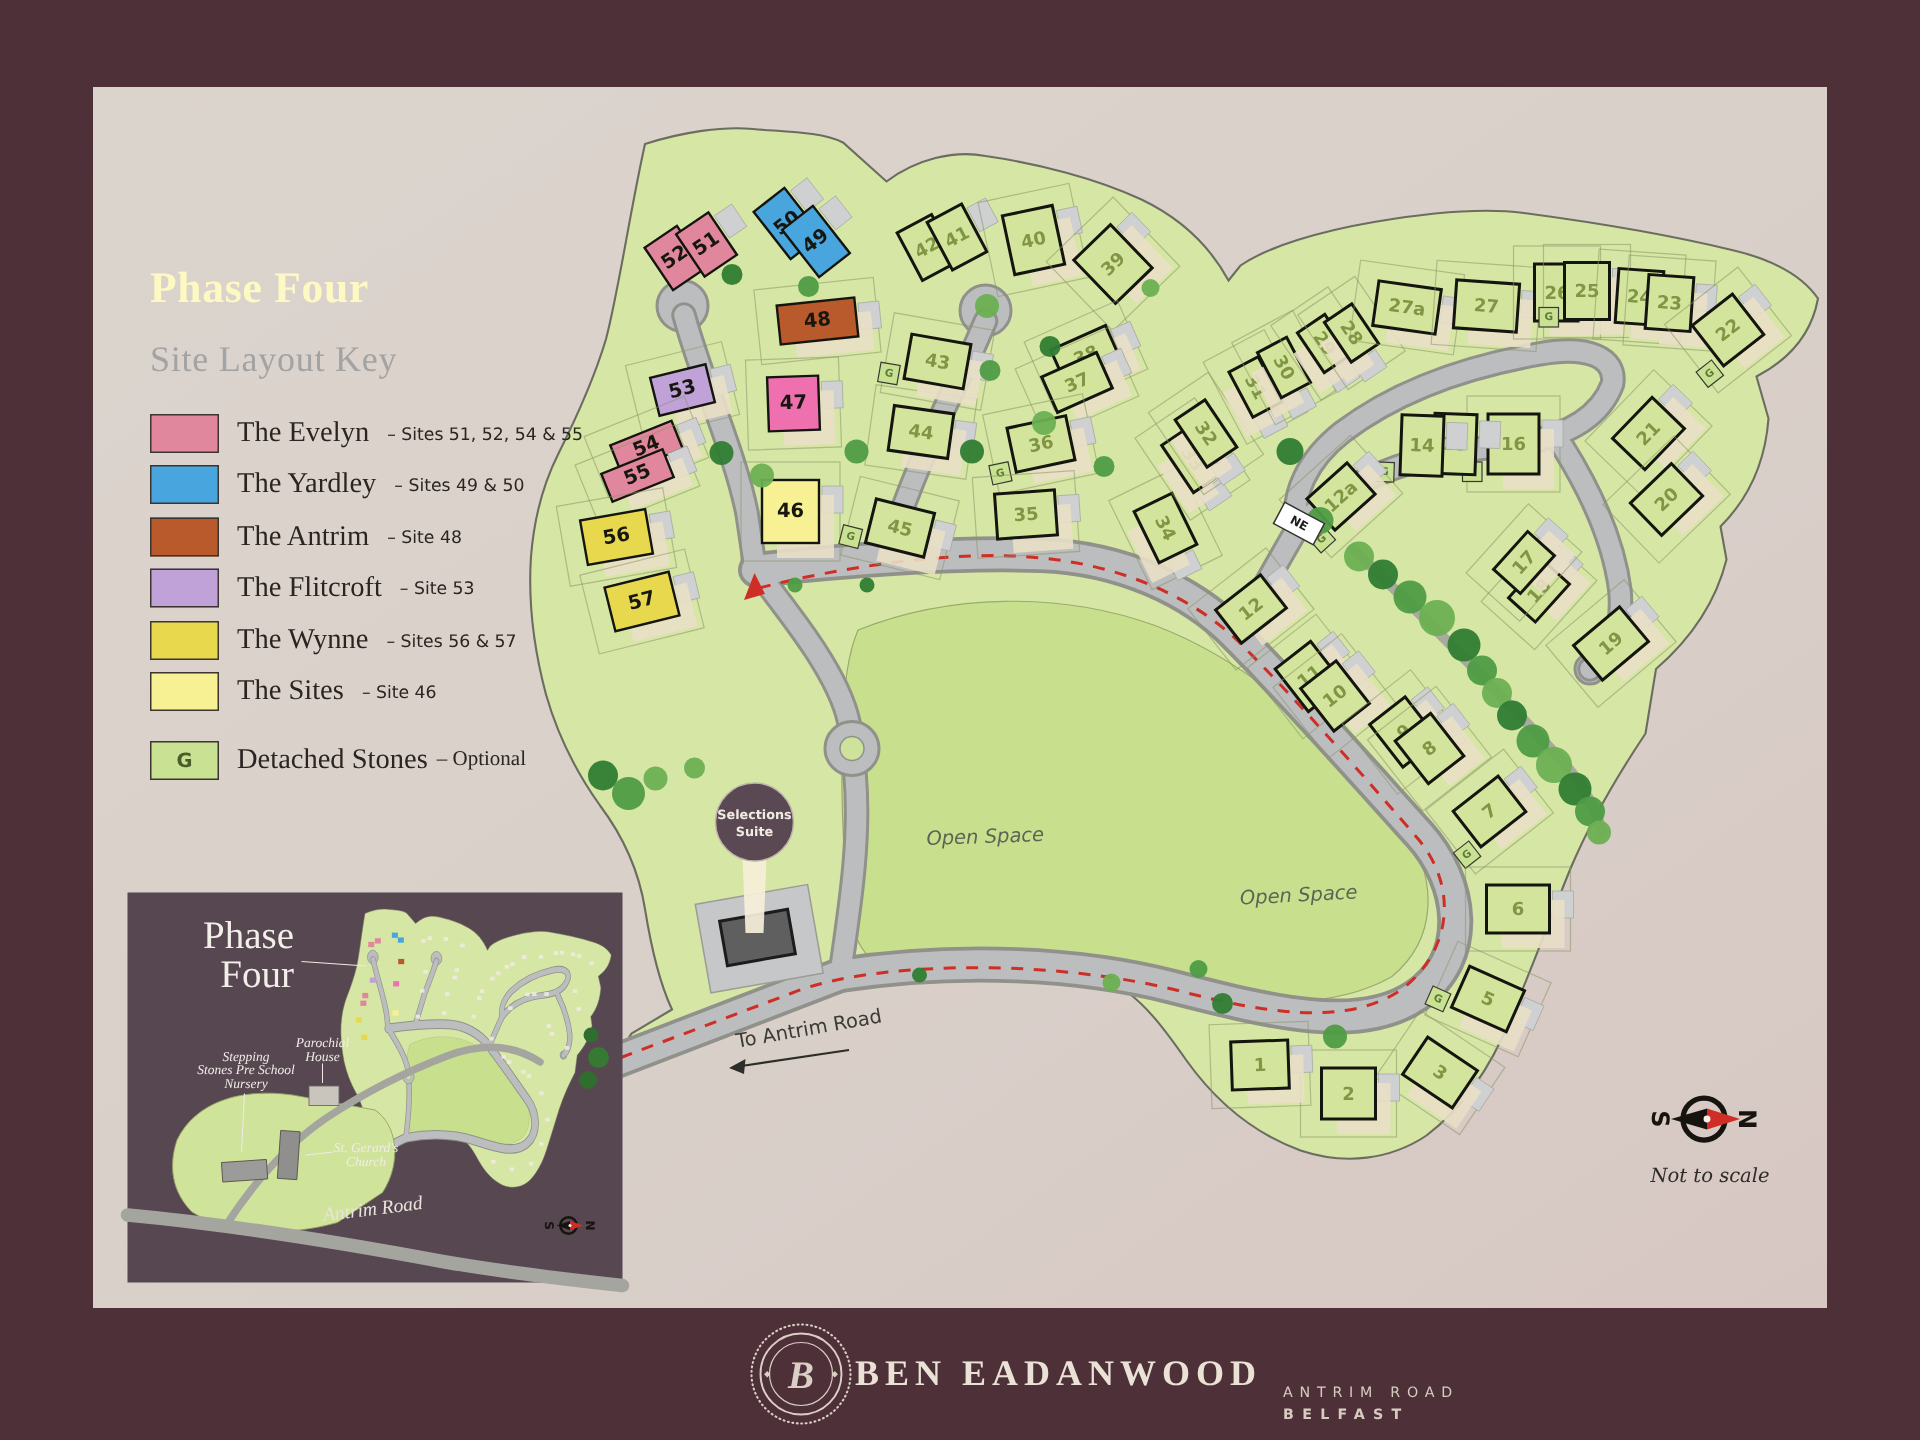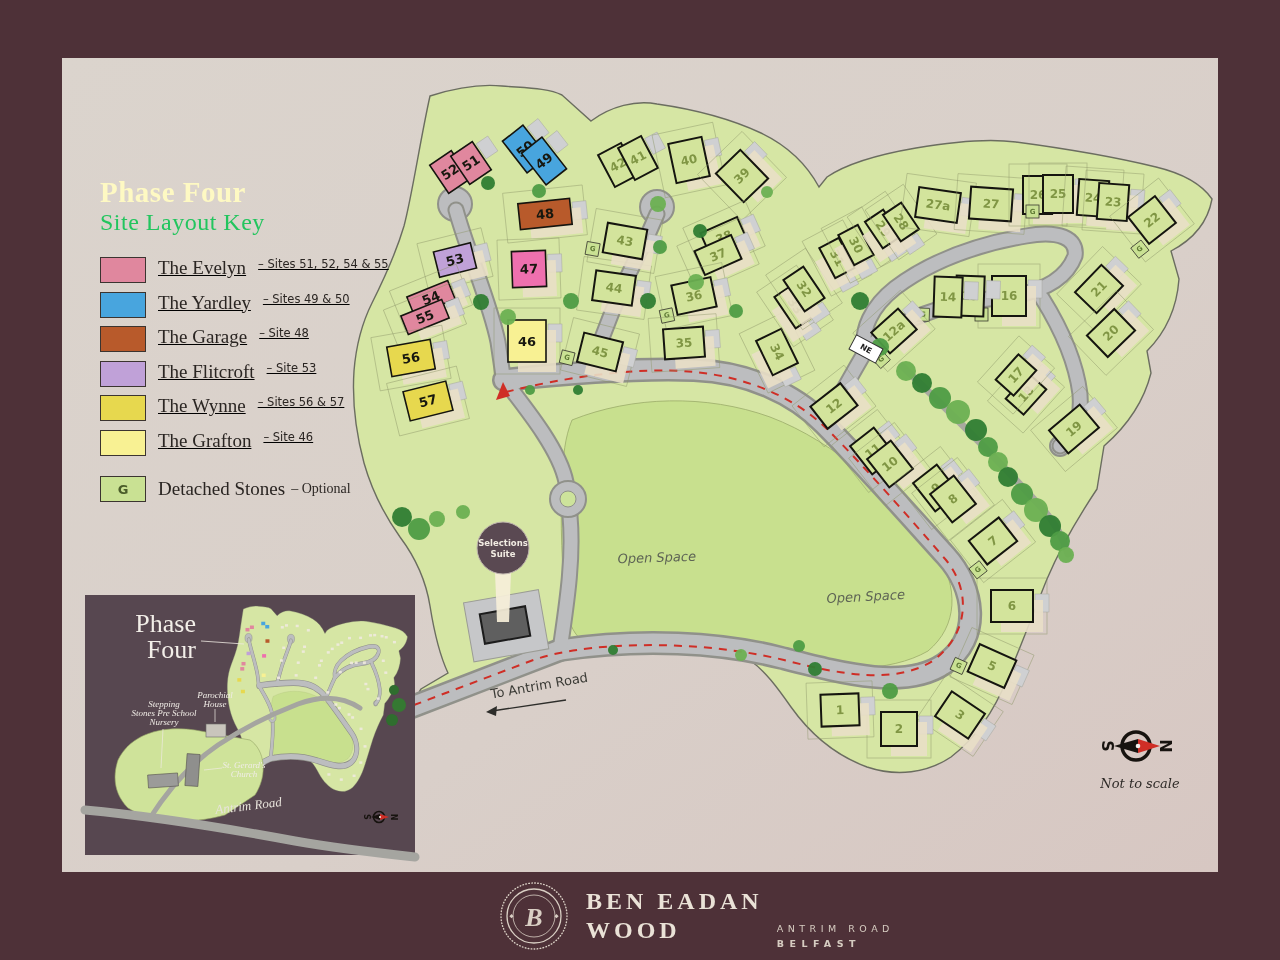--- a/index.html
+++ b/index.html
@@ -29,33 +29,33 @@
   .compass-letter{font:700 16px "DejaVu Sans",sans-serif;fill:#17130f;text-anchor:middle;dominant-baseline:central;}
   .notescale{font:italic 13px "DejaVu Serif",serif;fill:#2f2b28;text-anchor:middle;}
   .inset-title{font:26px "Liberation Serif",serif;fill:#f2eee8;text-anchor:end;}
   .inset-label{font:italic 9px "Liberation Serif",serif;fill:#f0ece6;text-anchor:middle;}
   .inset-road-label{font:italic 13px "Liberation Serif",serif;fill:#e8e4dc;text-anchor:middle;}
   .inset-compass-letter{font:700 8px "DejaVu Sans",sans-serif;fill:#17130f;text-anchor:middle;dominant-baseline:central;}
 
   
   .legend{position:absolute;left:100px;top:176px;width:290px;}
   .lg-title{font:700 29px "Liberation Serif",serif;color:#fef9c3;letter-spacing:.5px;}
-  .lg-sub{font:24px "Liberation Serif",serif;color:#22c55e;margin-top:0;letter-spacing:.5px;}
+  .lg-sub{font:24px "Liberation Serif",serif;color:#a3a3a3;margin-top:18px;letter-spacing:.5px;}
   .lg-items{margin-top:21px;}
-  .lg-row{display:flex;height:27px;margin-bottom:7.5px;text-decoration:underline;}
+  .lg-row{display:flex;align-items:center;height:27px;margin-bottom:7.5px;}
   .sw{width:46px;height:26px;border:1.5px solid #3b3430;box-sizing:border-box;flex:0 0 auto;}
   .lg-name{font:19px "Liberation Serif",serif;color:#2a2522;margin-left:12px;white-space:nowrap;}
   .lg-sites{font:11.5px "DejaVu Sans",sans-serif;color:#2a2522;margin-left:12px;white-space:nowrap;}
   .lg-garage{display:flex;align-items:center;height:27px;margin-top:19px;}
   .sw-g{display:flex;align-items:center;justify-content:center;font:700 13px "DejaVu Sans",sans-serif;color:#4a5c2a;}
   .lg-opt{font:14px "Liberation Serif",serif;color:#2a2522;margin-left:6px;}
 
   
   .footer{position:absolute;left:498px;top:874px;height:84px;display:flex;align-items:center;}
-  .brand{margin-left:16px;display:flex;flex-direction:column;}
+  .brand{display:flex;flex-direction:row;}
   .brand-line{font:700 24px "Liberation Serif",serif;color:#eae2d7;letter-spacing:4px;line-height:1.2;}
   .sub{margin-left:14px;display:flex;flex-direction:column;justify-content:flex-end;padding-bottom:9px;align-self:stretch;}
   .sub-line1{font:9.5px "DejaVu Sans",sans-serif;color:#d6ccc1;letter-spacing:4.5px;}
   .sub-line2{font:700 9.5px "DejaVu Sans",sans-serif;color:#d6ccc1;letter-spacing:5.5px;margin-top:4px;}
 </style>
 </head>
 <body>
 
 <div class="stage">
 
@@ -713,36 +713,36 @@
           <span class="lg-name">The Evelyn</span>
           <span class="lg-sites">– Sites 51, 52, 54 &amp; 55</span>
         </div>
         <div class="lg-row">
           <span class="sw" style="background: rgb(72, 165, 222);"></span>
           <span class="lg-name">The Yardley</span>
           <span class="lg-sites">– Sites 49 &amp; 50</span>
         </div>
         <div class="lg-row">
           <span class="sw" style="background: rgb(184, 90, 43);"></span>
-          <span class="lg-name">The Garage</span>
+          <span class="lg-name">The Antrim</span>
           <span class="lg-sites">– Site 48</span>
         </div>
         <div class="lg-row">
           <span class="sw" style="background: rgb(192, 161, 216);"></span>
           <span class="lg-name">The Flitcroft</span>
           <span class="lg-sites">– Site 53</span>
         </div>
         <div class="lg-row">
           <span class="sw" style="background: rgb(231, 216, 78);"></span>
           <span class="lg-name">The Wynne</span>
           <span class="lg-sites">– Sites 56 &amp; 57</span>
         </div>
         <div class="lg-row">
           <span class="sw" style="background: rgb(248, 241, 147);"></span>
-          <span class="lg-name">The Grafton</span>
+          <span class="lg-name">The Sites</span>
           <span class="lg-sites">– Site 46</span>
         </div>
       </div>
     <div class="lg-garage">
       <span class="sw sw-g" id="garage-swatch" style="background: rgb(201, 225, 147);">G</span>
       <span class="lg-name">Detached Stones</span>
       <span class="lg-opt">– Optional</span>
     </div>
   </div>
 

